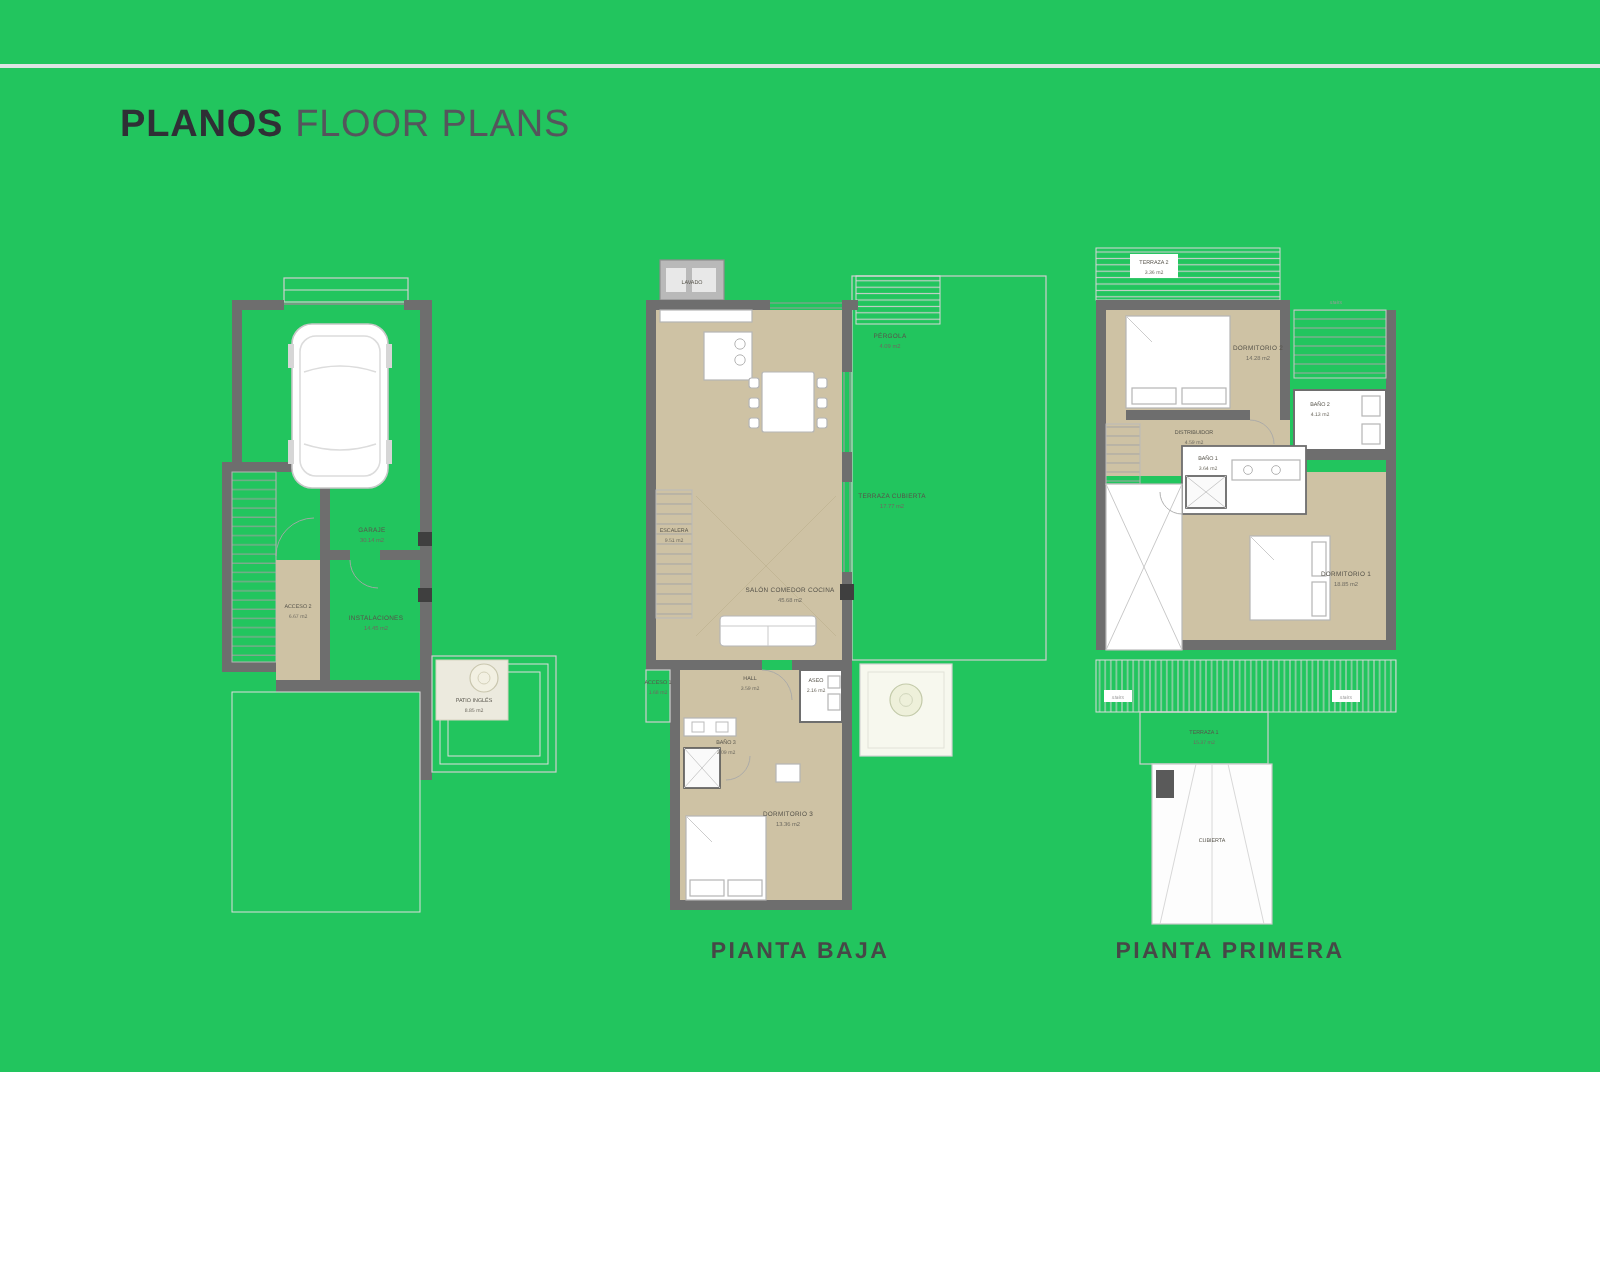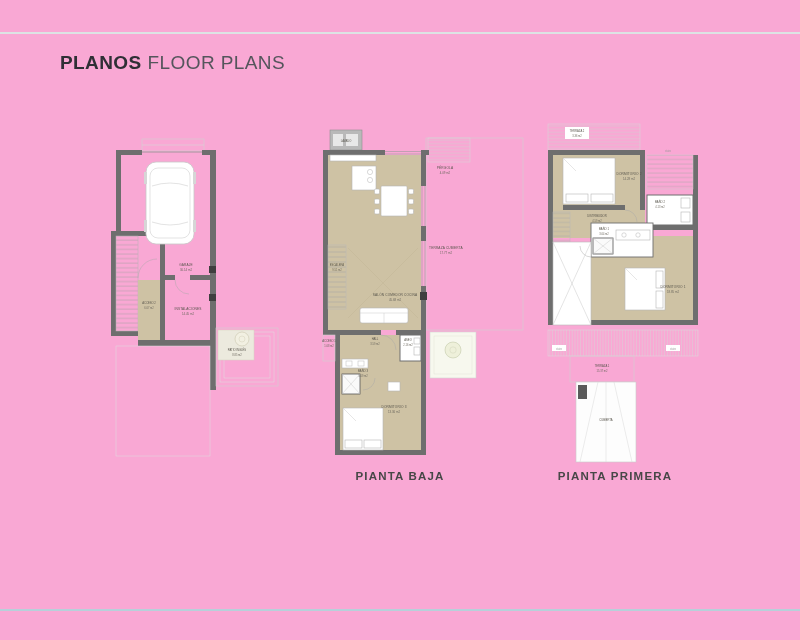--- a/index.html
+++ b/index.html
@@ -1,16 +1,16 @@
 <!DOCTYPE html>
 <html><head>
 <meta charset="utf-8">
 <style>
   html,body{margin:0;padding:0;background:#fff;}
-  .page{position:relative;width:800px;height:640px;background:#f9a8d4;overflow:hidden;
+  .page{position:relative;width:800px;height:536px;background:#22c55e;overflow:hidden;
         font-family:"Liberation Sans",sans-serif;}
   .rule{position:absolute;left:0;width:800px;height:2px;}
   .rule-top{top:32px;background:#dde3e4;}
   .rule-bottom{top:609px;background:#b7d0da;}
   .title{position:absolute;left:60px;top:52px;font-size:19px;letter-spacing:.4px;color:#2f2f35;}
   .title .bold{font-weight:700;color:#2f2f35;}
   .title .light{font-weight:400;color:#55555c;margin-left:6px;}
   .plan{position:absolute;}
   .caption{position:absolute;top:470px;width:200px;text-align:center;font-size:11.5px;
            font-weight:600;letter-spacing:1.2px;color:#474747;}

